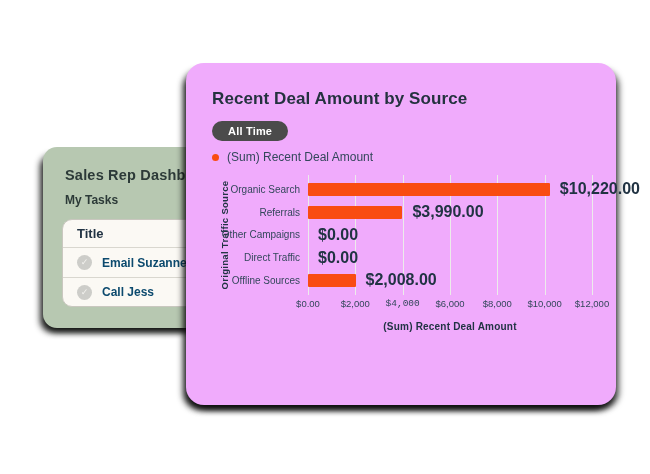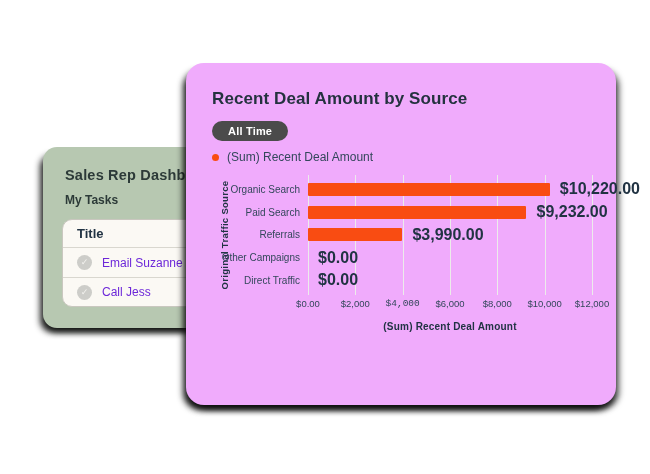--- a/index.html
+++ b/index.html
@@ -20,21 +20,21 @@
     background:#fbf9f4; border:1px solid #c9c7bf; border-radius:10px; overflow:hidden;
   }
   .tasks-header { padding:6px 14px; font-size:13px; font-weight:700; color:#213343; border-bottom:1px solid #d9d7cf; }
   .task-row { display:flex; align-items:center; gap:10px; padding:7px 14px; height:29px; cursor:pointer; }
   .task-row + .task-row { border-top:1px solid #d9d7cf; }
   .check-circle {
     width:15px; height:15px; border-radius:50%; background:#cdcdc9; flex:0 0 15px;
     display:flex; align-items:center; justify-content:center;
     color:#f4f3ef; font-size:9px; line-height:1;
   }
-  .task-label { font-size:12px; font-weight:400; color:#6d28d9; }
+  .task-label { font-size:12px; font-weight:700; color:#0c4a6e; }
 
   
   .chart-card {
     position:absolute; left:186px; top:63px; width:430px; height:342px;
     background:#f0abfc; border-radius:18px;
     box-shadow:-5px 6px 6px -2px rgba(10,10,10,.85), 5px 5px 6px -2px rgba(10,10,10,.65), 0 7px 6px -2px rgba(10,10,10,.8);
     z-index:2; padding:26px 10px 0 26px;
   }
   .chart-title { font-size:17px; font-weight:700; color:#24323f; letter-spacing:.1px; }
   .filter-pill {
@@ -121,38 +121,38 @@
             <div class="grid-line" style="left: 83.3333%;"></div>
             <div class="grid-line" style="left: 100%;"></div>
           </div>
         <div class="chart-rows" id="chart-rows">
             <div class="chart-row">
               <span class="cat-label">Organic Search</span>
               <div class="bar" style="width: 85.1667%; background: rgb(249, 76, 18);"></div>
               <span class="value-label" style="left: calc(85.1667% + 10px);">$10,220.00</span>
             </div>
             <div class="chart-row">
-              <span class="cat-label">Paid Search</span>
-              <div class="bar" style="width: 76.9333%; background: rgb(249, 76, 18);"></div>
-              <span class="value-label" style="left: calc(76.9333% + 10px);">$9,232.00</span>
-            </div>
-            <div class="chart-row">
               <span class="cat-label">Referrals</span>
               <div class="bar" style="width: 33.25%; background: rgb(249, 76, 18);"></div>
               <span class="value-label" style="left: calc(33.25% + 10px);">$3,990.00</span>
             </div>
             <div class="chart-row">
               <span class="cat-label">Other Campaigns</span>
               <div class="bar" style="width: 0%; background: rgb(249, 76, 18);"></div>
               <span class="value-label" style="left: calc(0% + 10px);">$0.00</span>
             </div>
             <div class="chart-row">
               <span class="cat-label">Direct Traffic</span>
               <div class="bar" style="width: 0%; background: rgb(249, 76, 18);"></div>
               <span class="value-label" style="left: calc(0% + 10px);">$0.00</span>
+            </div>
+            <div class="chart-row">
+              <span class="cat-label">Offline Sources</span>
+              <div class="bar" style="width: 16.7333%; background: rgb(249, 76, 18);"></div>
+              <span class="value-label" style="left: calc(16.7333% + 10px);">$2,008.00</span>
             </div>
           </div>
       </div>
       <div class="x-ticks" id="x-ticks">
           <span class="x-tick" style="left: 0%;">$0.00</span>
           <span class="x-tick" style="left: 16.6667%;">$2,000</span>
           <span class="x-tick" style="left: 33.3333%; font-family: Liberation Mono, monospace;">$4,000</span>
           <span class="x-tick" style="left: 50%;">$6,000</span>
           <span class="x-tick" style="left: 66.6667%; text-align: center;">$8,000</span>
           <span class="x-tick" style="left: 83.3333%;">$10,000</span>

